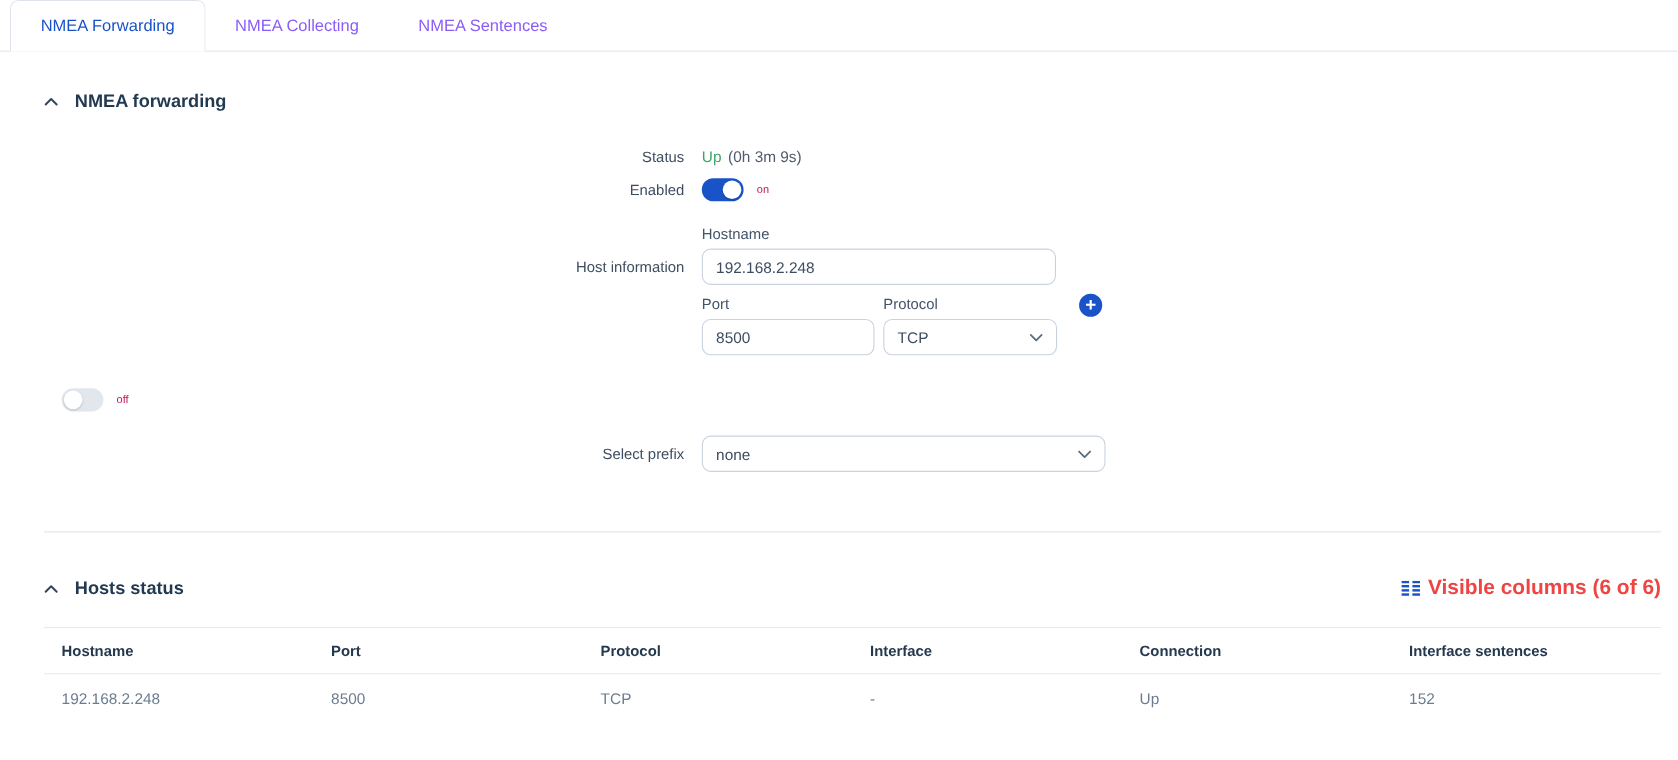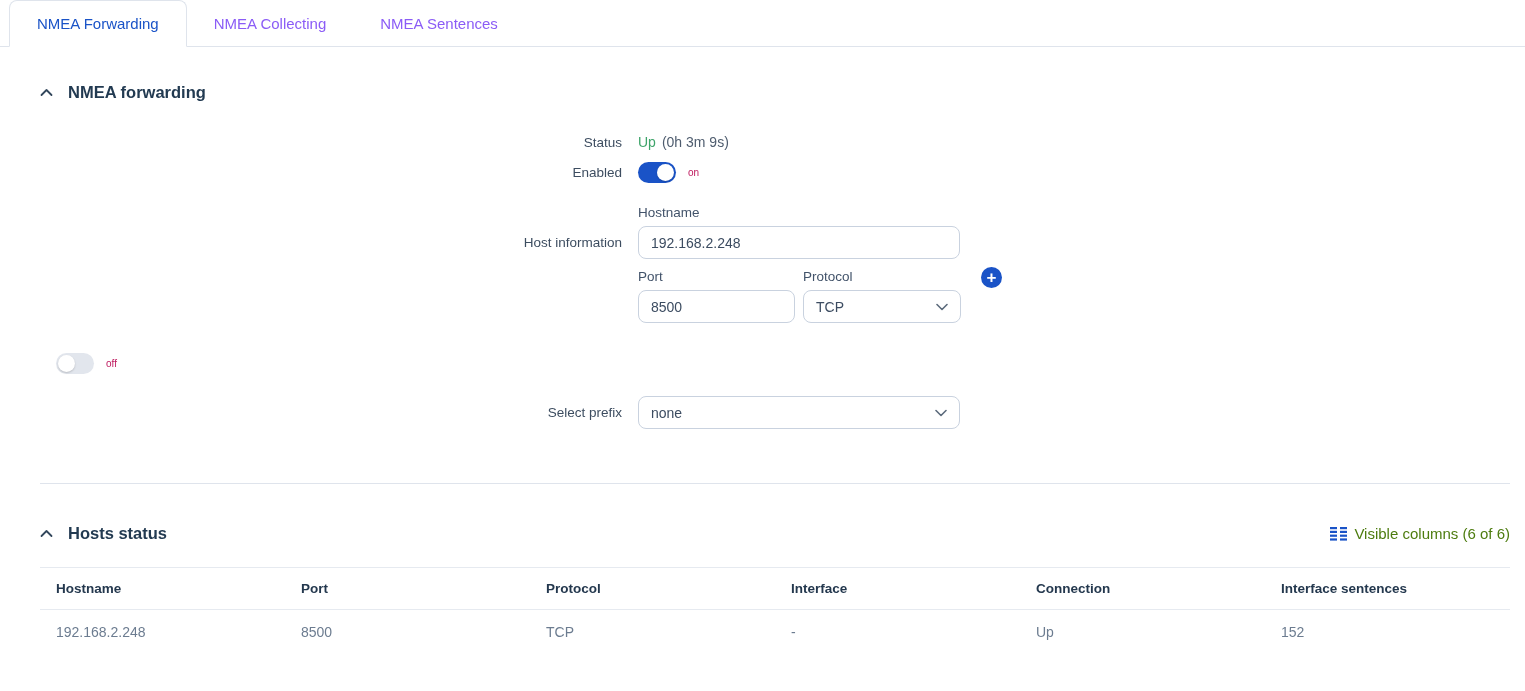--- a/index.html
+++ b/index.html
@@ -39,36 +39,36 @@
 
   .mini-lbl { font-size:13.5px; color:#42536a; margin-bottom:6px; }
   .tbox { height:33px; border:1px solid #c9d2df; border-radius:8px; background:#fff;
     font-family:"Liberation Sans", sans-serif; font-size:14px; color:#3c4c61; padding:0 12px; outline:none; }
   input.tbox { width:322px; }
   input.tbox.small { width:157px; }
   .selbox { height:33px; border:1px solid #c9d2df; border-radius:8px; background:#fff;
     display:flex; align-items:center; justify-content:space-between; padding:0 12px;
     font-size:14px; color:#3c4c61; cursor:pointer; }
   .selbox.w-proto { width:158px; }
-  .selbox.w-full { width:322px; }
+  .selbox.w-full { width:367px; }
   .chev-down svg { display:block; }
 
   .host-row { align-items:flex-start; }
   .host-row .lbl { padding-top:30px; }
   .host-stack { display:flex; flex-direction:column; }
   .host-line2 { display:flex; margin-top:10px; gap:8px; }
   .plus-btn { width:21px; height:21px; border-radius:50%; background:#1a53c7; color:#fff;
     display:flex; align-items:center; justify-content:center; font-size:17px; font-weight:700;
     line-height:1; margin-left:12px; margin-top:-2px; cursor:pointer; flex:none; }
 
   .divider { height:1px; background:#dfe4ec; margin-top:54px; }
 
   
   .hosts-head { display:flex; align-items:center; justify-content:space-between; margin-top:40px; }
-  .vis-cols { display:flex; align-items:center; gap:7px; color:#4d7c0f; font-size:15px; font-weight:400; cursor:pointer; }
+  .vis-cols { display:flex; align-items:center; gap:7px; color:#ef4444; font-size:19px; font-weight:700; cursor:pointer; }
   .cols-icon svg { display:block; }
 
   .table { margin-top:24px; }
   .tr { display:grid; grid-template-columns:repeat(6, 1fr); }
   .thead { border-top:1px solid #e6eaf0; border-bottom:1px solid #e6eaf0; }
   .th { padding:13px 16px; font-size:13.5px; font-weight:700; color:#24384e; }
   .td { padding:14px 16px; font-size:14px; color:#6c7c90; }
 </style>
 </head>
 <body>

